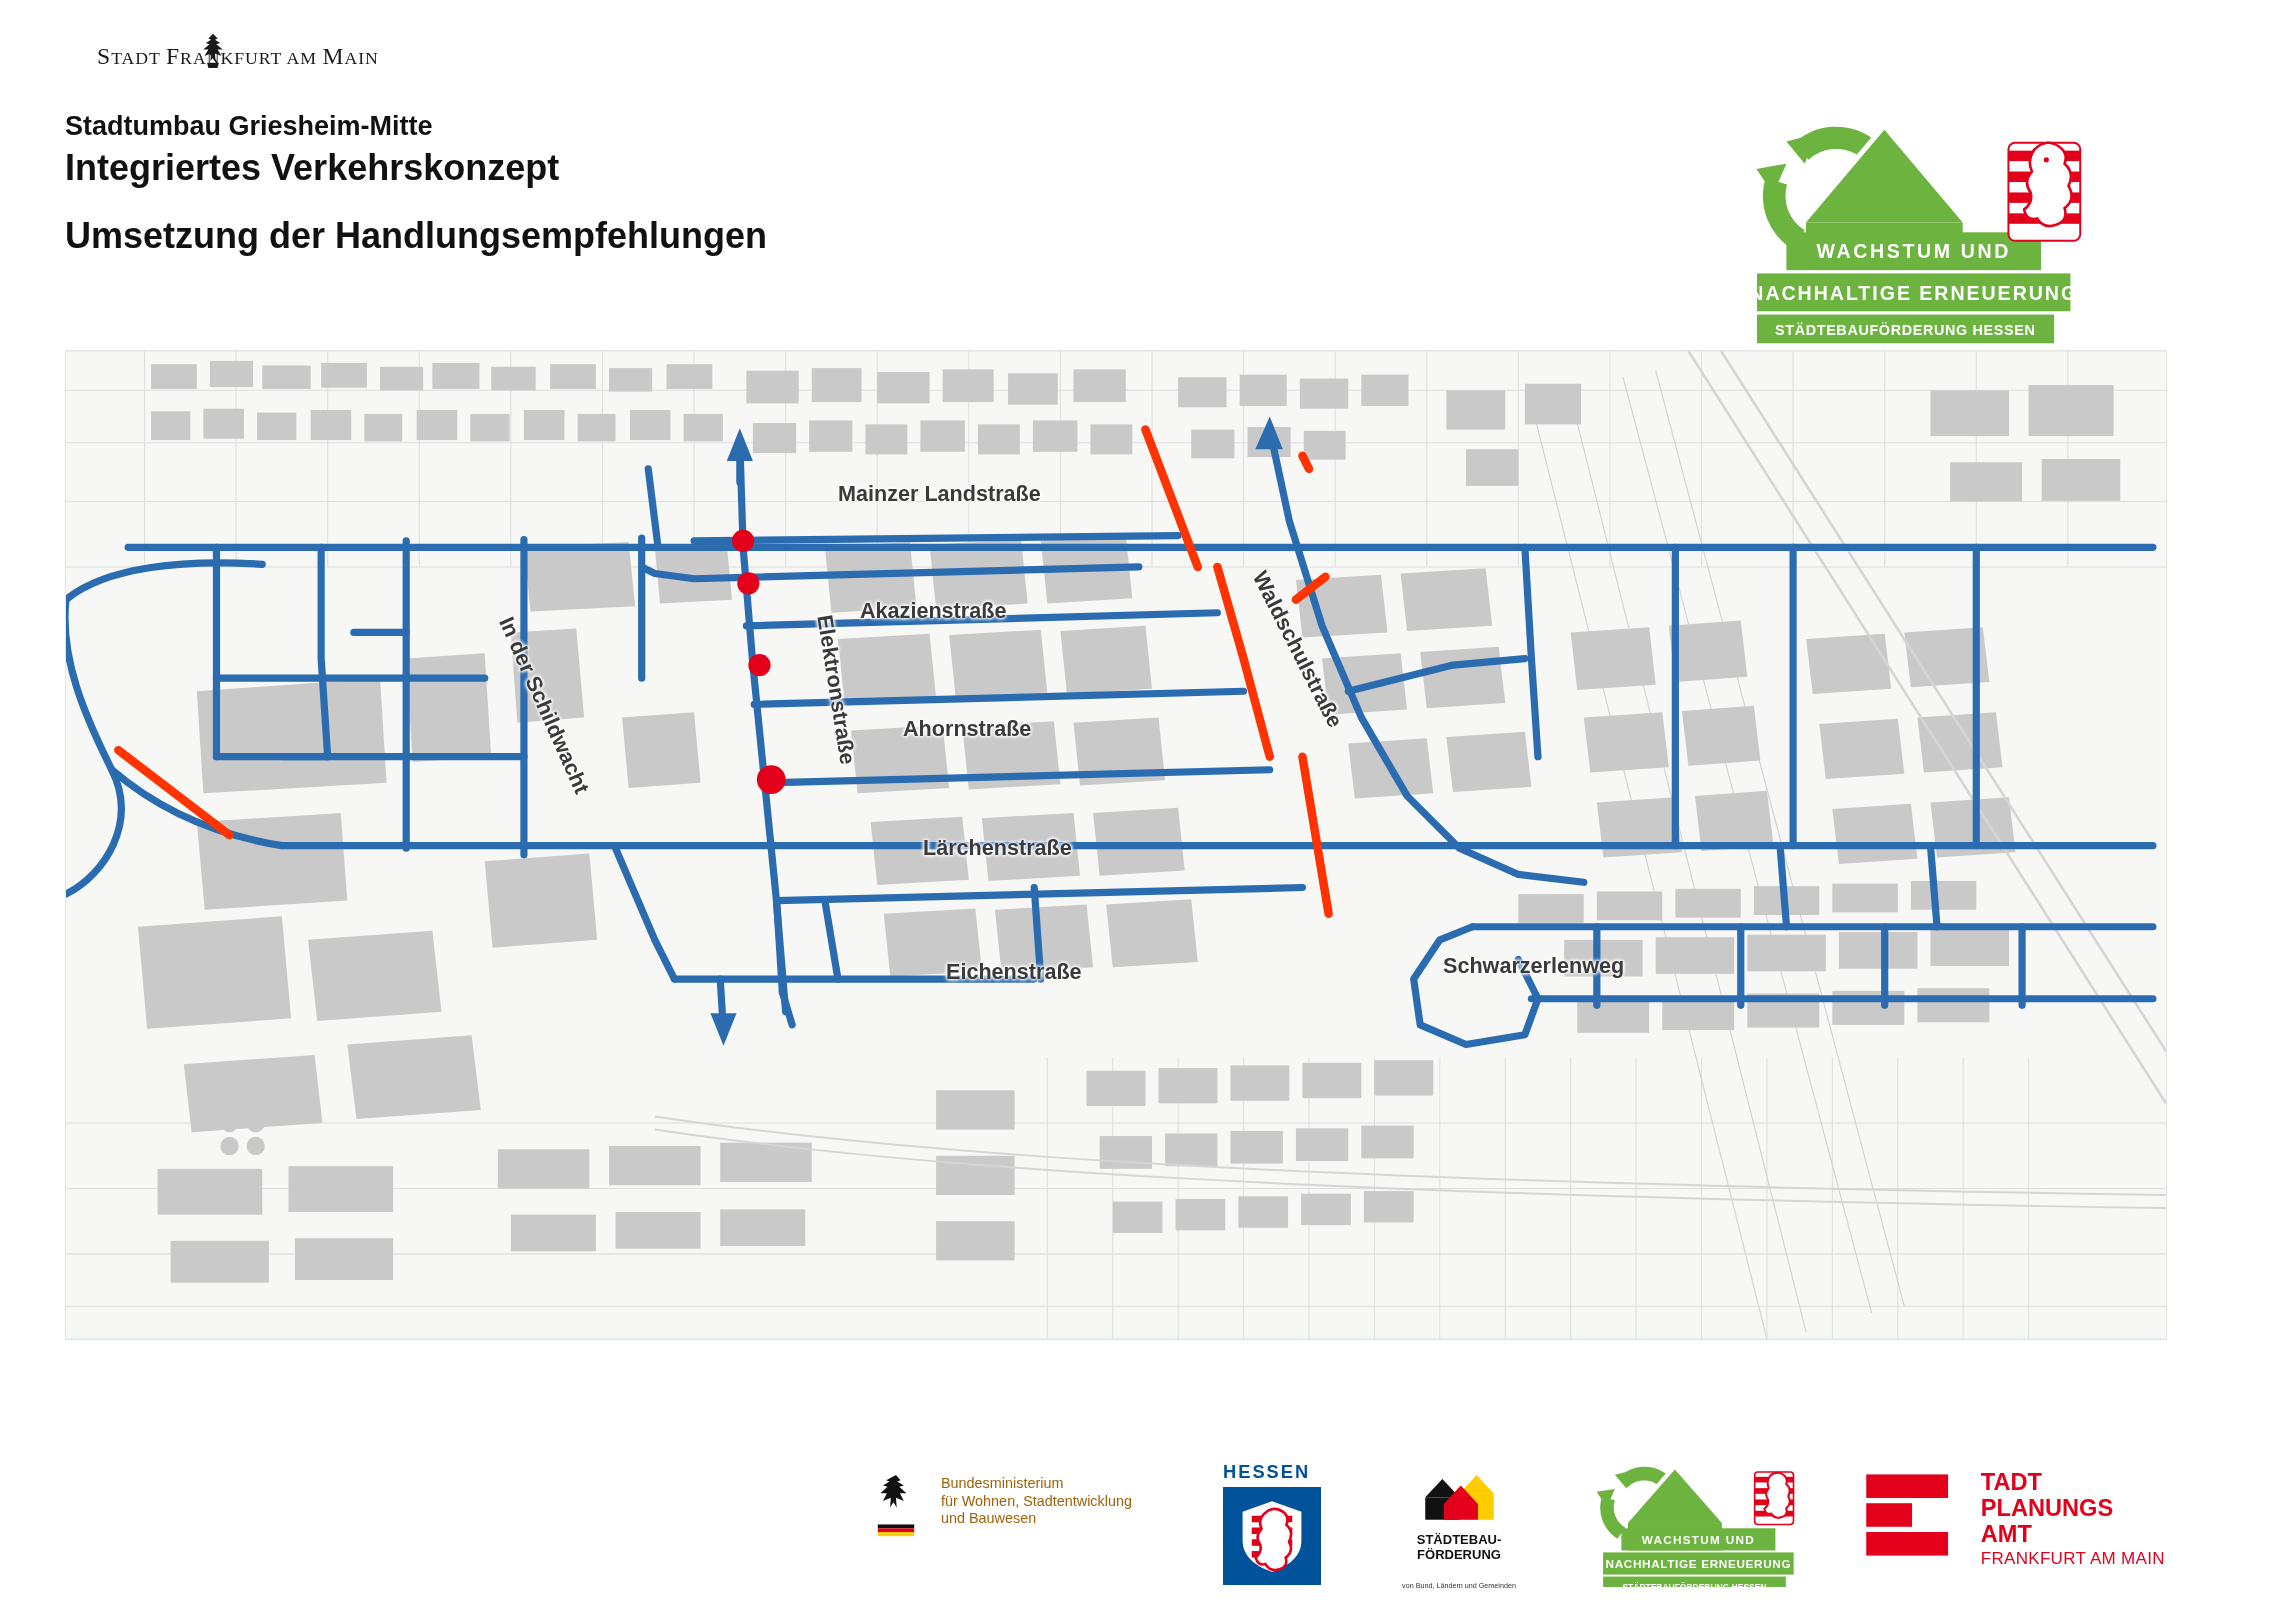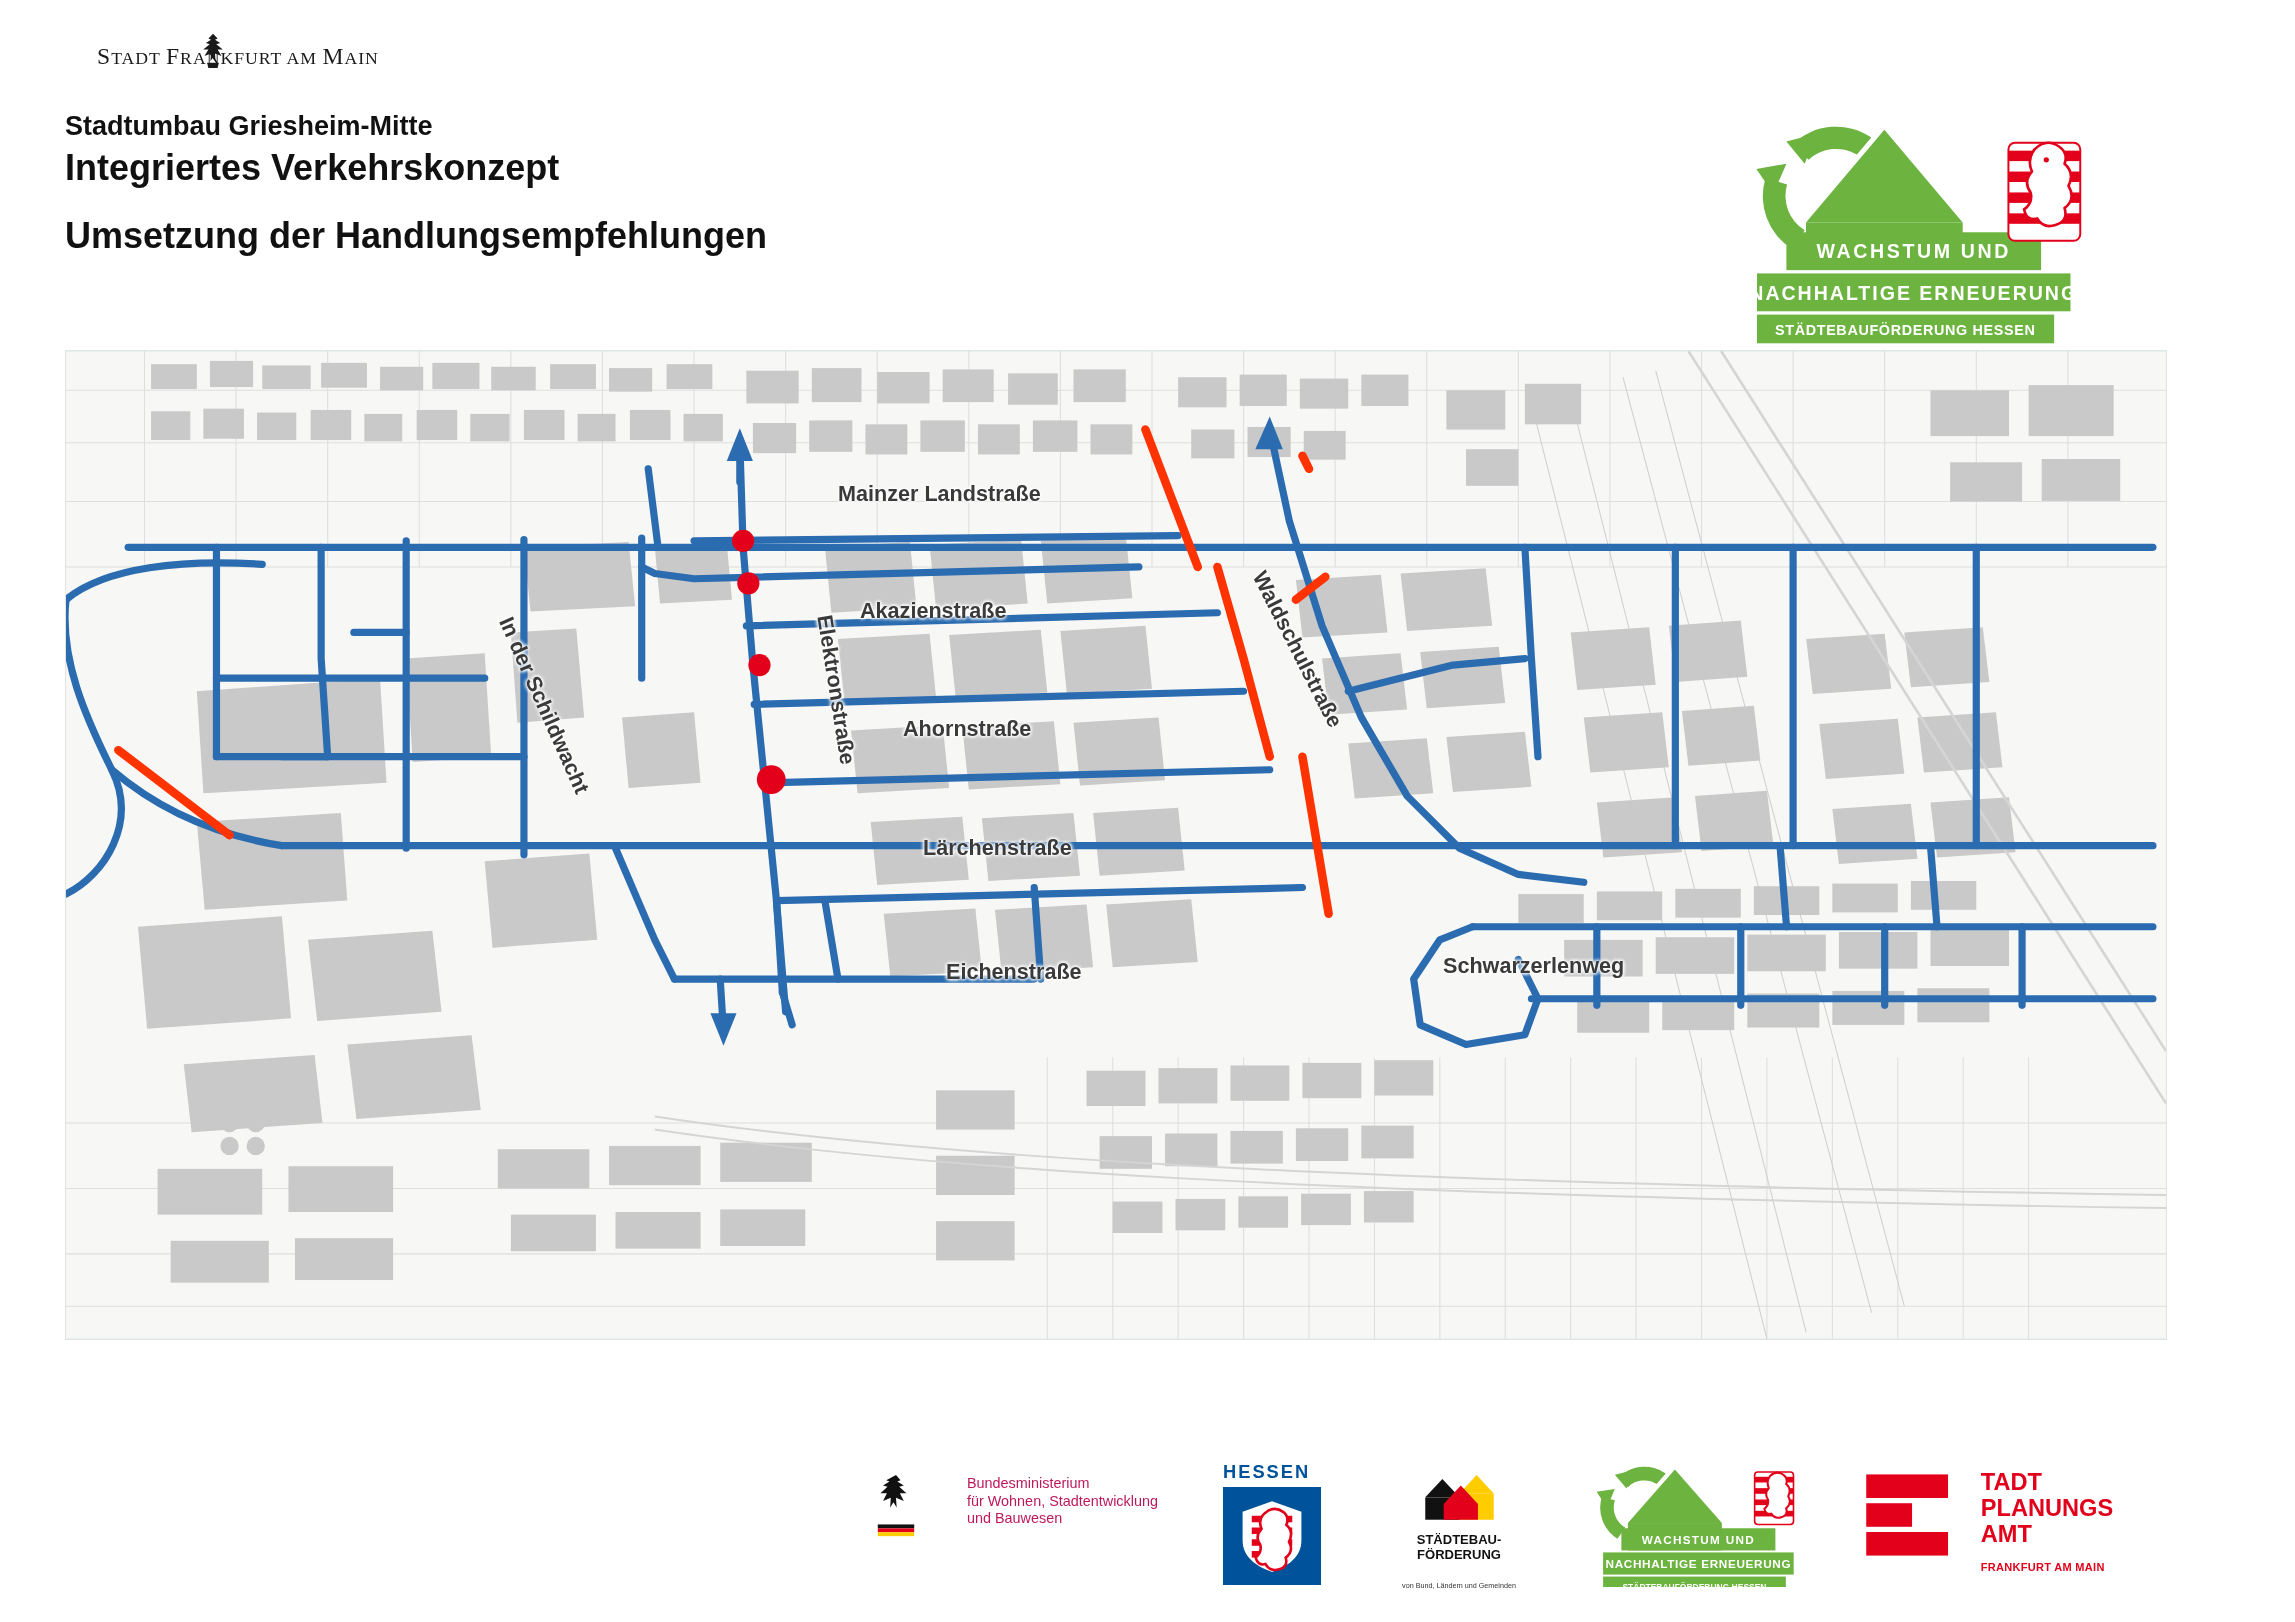--- a/index.html
+++ b/index.html
@@ -24,26 +24,26 @@
   #map-wrap{position:absolute;left:65px;top:350px;width:2100px;height:988px;background:#0ea5e9;
             border:0.7px solid #e3e3e0;overflow:hidden;}
   #map-svg{position:absolute;left:0;top:0;width:2100px;height:988px;}
 
   .street-label{position:absolute;font-size:21.6px;font-weight:bold;color:#3a3a3a;white-space:nowrap;
                 text-shadow:0 0 4.6px #fff,0 0 4.6px #fff,0 0 3.3px #fff,0 0 3.3px #fff;pointer-events:none;}
 
   
   #footer{position:absolute;left:0;top:1449px;width:2295px;height:150px;}
   .f-item{position:absolute;}
-  .bmwsb-text{font-size:14.4px;line-height:17.7px;color:#be185d;font-family:"Liberation Sans",sans-serif;margin-left:26px;}
+  .bmwsb-text{font-size:14.4px;line-height:17.7px;color:#a16207;font-family:"Liberation Sans",sans-serif;}
   .stfoerd-text{font-size:13px;font-weight:bold;color:#111;line-height:15px;text-align:center;}
   .stfoerd-sub{font-size:7.2px;font-weight:normal;color:#333;line-height:8.5px;text-align:center;margin-top:20px;}
   .hessen-word{font-size:18.3px;font-weight:bold;letter-spacing:2px;color:#00529b;}
   .stadtplan-text{font-size:23.6px;font-weight:bold;color:#e2001a;line-height:26px;}
-  .stadtplan-sub{font-size:11px;font-weight:bold;color:#e2001a;margin-top:14px;letter-spacing:0.3px;}
+  .stadtplan-sub{font-size:17px;font-weight:normal;color:#e2001a;margin-top:2px;letter-spacing:0.3px;}
 </style>
 </head>
 <body>
 
 <div id="city-logo">
   <div class="city-text">
     <span>S</span><span class="small">TADT </span><span>F</span><span class="small">RANKFURT AM </span><span>M</span><span class="small">AIN</span>
   </div>
   <div class="eagle">
     <svg viewBox="0 0 58 62" width="38" height="41">

